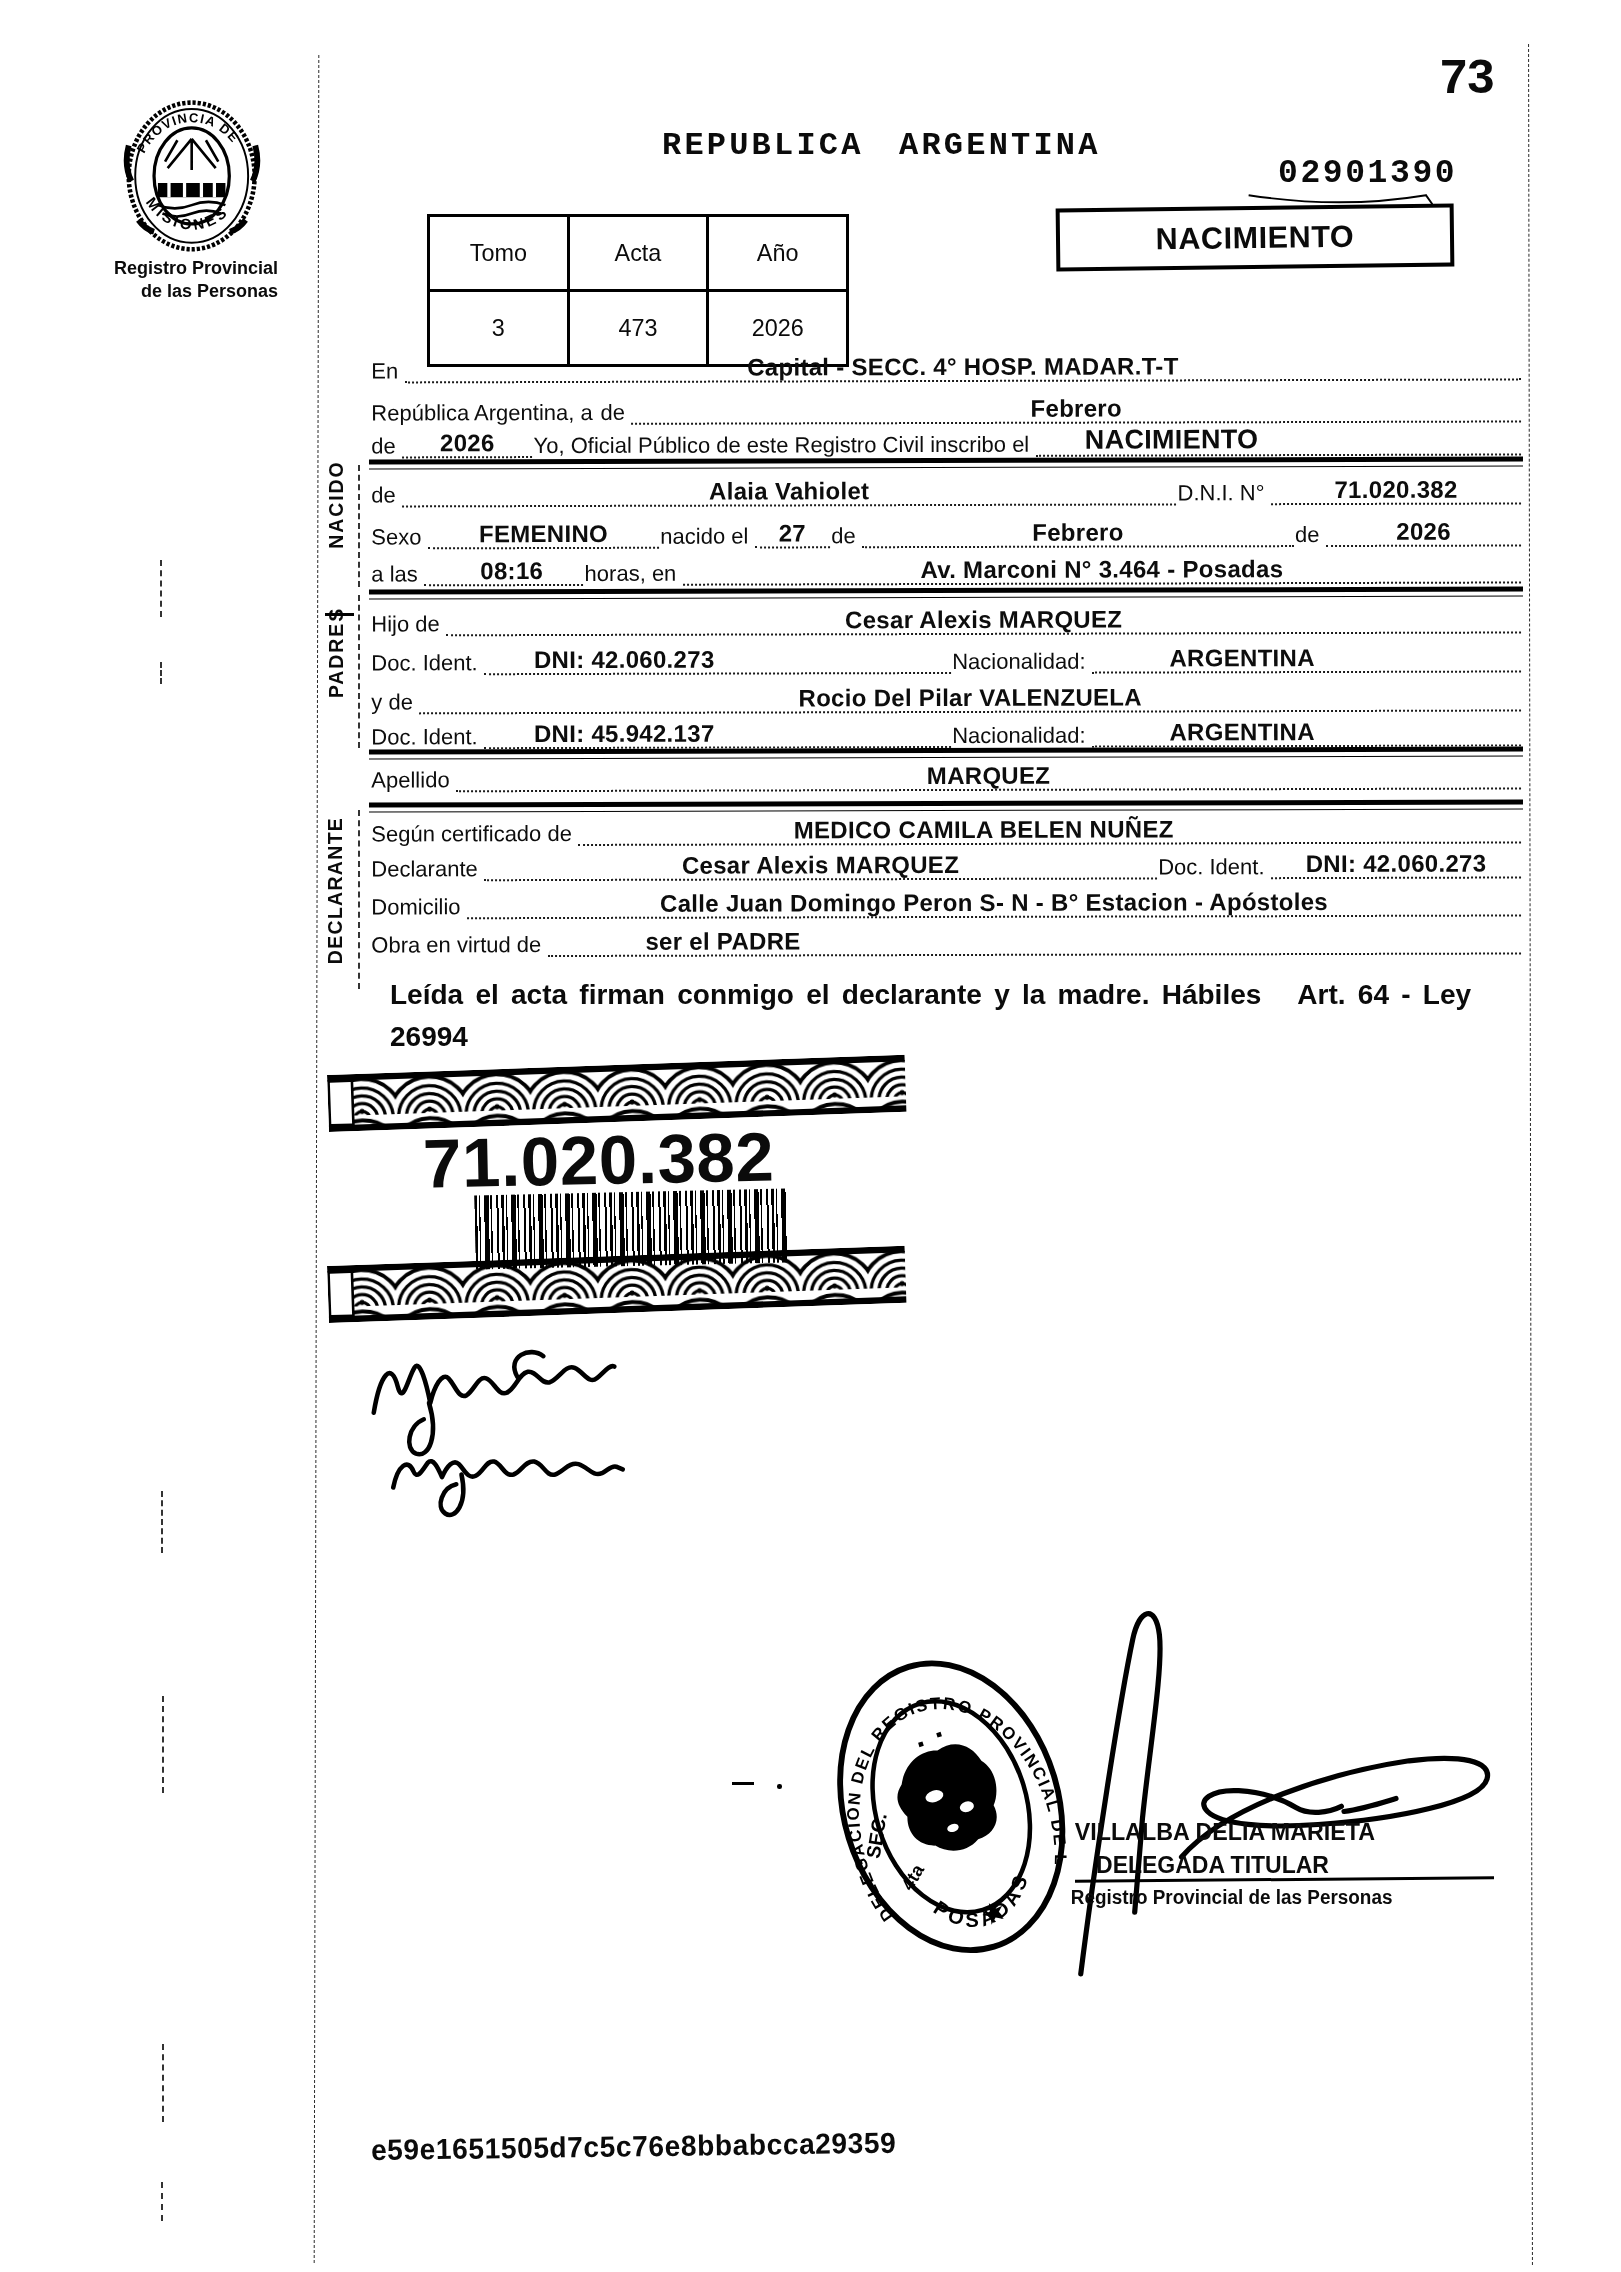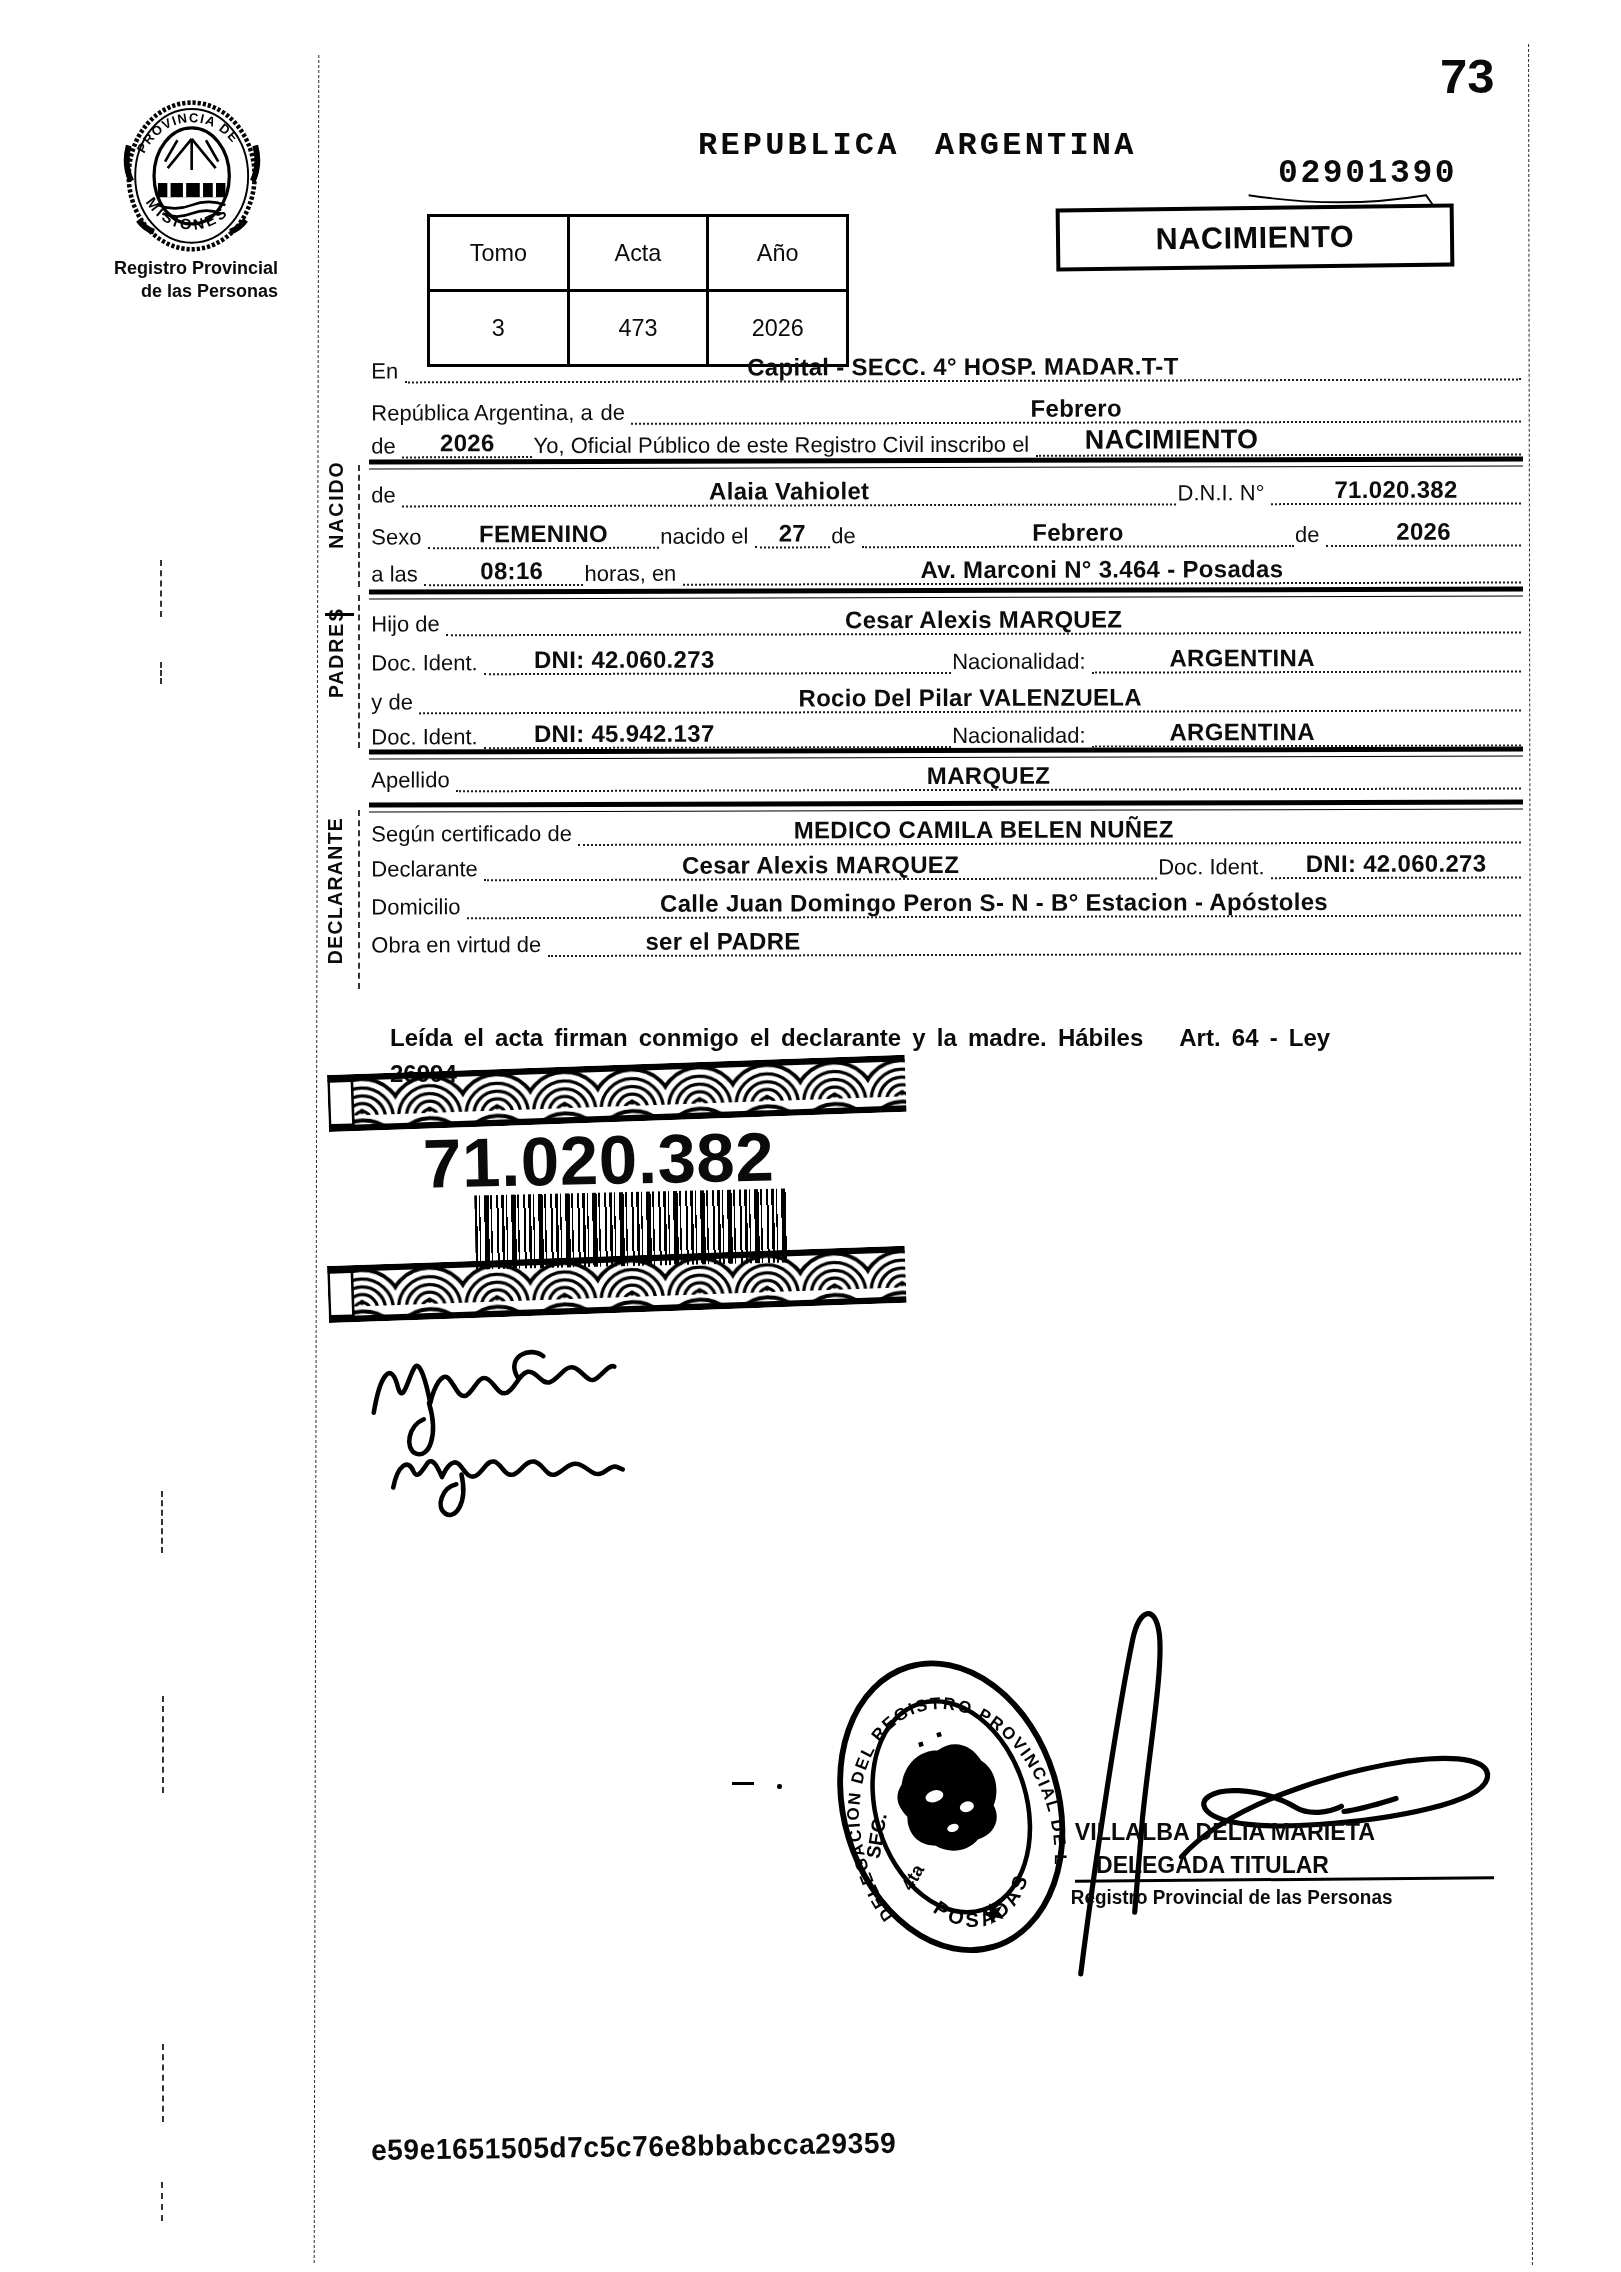--- a/index.html
+++ b/index.html
@@ -19,38 +19,38 @@
          border-top:5.8px solid #000;border-bottom:1.9px solid #000;transform:rotate(-0.15deg);}
 
   
   .fold-line{position:absolute;width:0;border-left:1.9px dashed #2b2b2b;}
   .vdash{position:absolute;width:0;border-left:2.6px dashed #333;}
   .vlabel{position:absolute;text-align:center;font-size:19.5px;font-weight:bold;letter-spacing:1.9px;
           transform:rotate(-90deg);white-space:nowrap;}
 
   
   .doc-title{position:absolute;left:662px;top:127px;font-family:"Liberation Mono",monospace;
-             font-weight:bold;font-size:32px;letter-spacing:3.2px;word-spacing:13px;white-space:nowrap;margin-left:36px;}
+             font-weight:bold;font-size:32px;letter-spacing:3.2px;word-spacing:13px;white-space:nowrap;}
   .page-num{position:absolute;left:1440px;top:48px;font-size:49px;font-weight:600;}
   .serial{position:absolute;left:1258px;top:155px;font-family:"Liberation Mono",monospace;
           font-weight:bold;font-size:33px;letter-spacing:2.6px;margin-left:20px;}
   .actbox{position:absolute;left:1056px;top:206px;width:390px;height:55px;border:4.5px solid #000;
           display:flex;align-items:center;justify-content:center;transform:rotate(-0.7deg);}
   .actbox span{font-size:30.5px;font-weight:bold;letter-spacing:0.6px;}
 
   
   table.acta{position:absolute;left:427px;top:214px;width:422px;height:153px;border-collapse:collapse;}
   table.acta td{border:3.9px solid #000;text-align:center;font-size:23.4px;width:33.3%;}
 
   
   .seal-caption{position:absolute;left:109px;width:169px;text-align:right;
                 font-size:18px;font-weight:600;line-height:1.15;}
 
   
-  .closing{position:absolute;left:390px;top:1020px;width:1117px;font-size:24px;font-weight:bold;
+  .closing{position:absolute;left:390px;top:974px;width:1117px;font-size:28px;font-weight:bold;
            line-height:1.5;word-spacing:4.5px;}
   .closing .law{margin-left:36px;}
 
   
   .band{position:absolute;left:328px;width:578px;height:57px;transform:rotate(-2deg);transform-origin:left center;}
   .dni-big{position:absolute;left:423px;top:1121px;font-size:69px;font-weight:bold;letter-spacing:0.6px;
            transform:rotate(-1.2deg);}
   .barcode{position:absolute;left:475px;top:1192px;width:312px;height:74px;transform:rotate(-1.3deg);
     background-image:repeating-linear-gradient(90deg,
       #000 0 2.6px,transparent 2.6px 4.5px,#000 4.5px 5.8px,transparent 5.8px 9.7px,#000 9.7px 14.3px,

